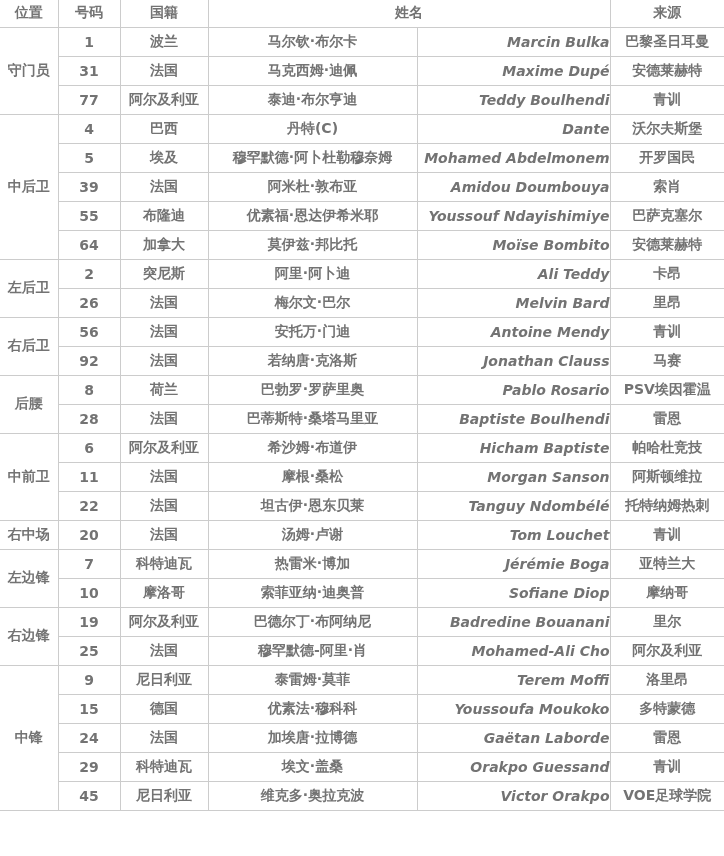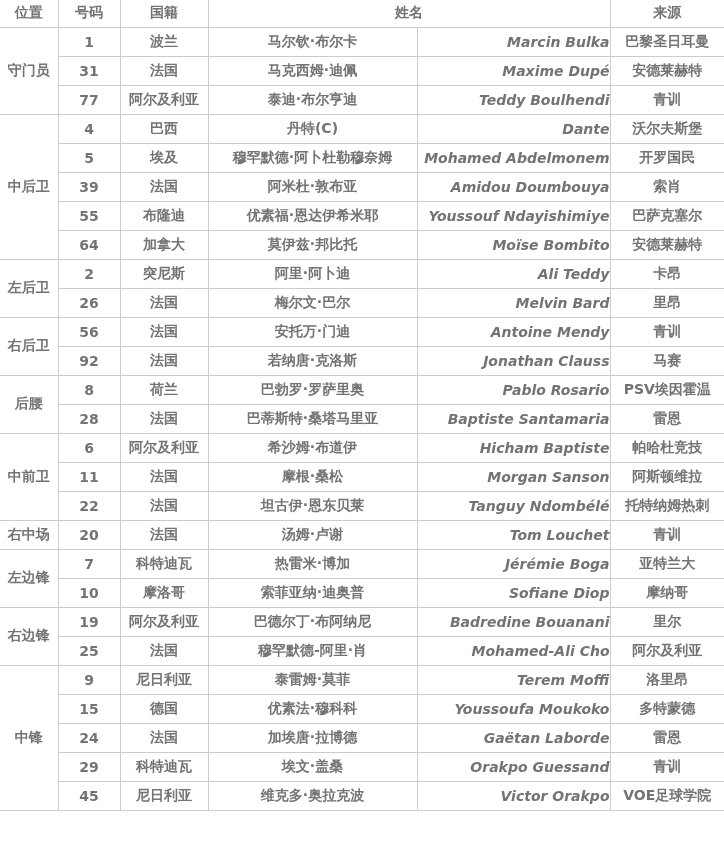--- a/index.html
+++ b/index.html
@@ -149,21 +149,21 @@
         <td>8</td>
         <td>荷兰</td>
         <td>巴勃罗·罗萨里奥</td>
         <td class="latin">Pablo Rosario</td>
         <td>PSV埃因霍温</td>
       </tr>
       <tr>
         <td>28</td>
         <td>法国</td>
         <td>巴蒂斯特·桑塔马里亚</td>
-        <td class="latin">Baptiste Santamaria</td>
+        <td class="latin">Baptiste Boulhendi</td>
         <td>雷恩</td>
       </tr>
       <tr>
         <td rowspan="3" class="pos">中前卫</td>
         <td>6</td>
         <td>阿尔及利亚</td>
         <td>希沙姆·布道伊</td>
         <td class="latin">Hicham Baptiste</td>
         <td>帕哈杜竞技</td>
       </tr>

